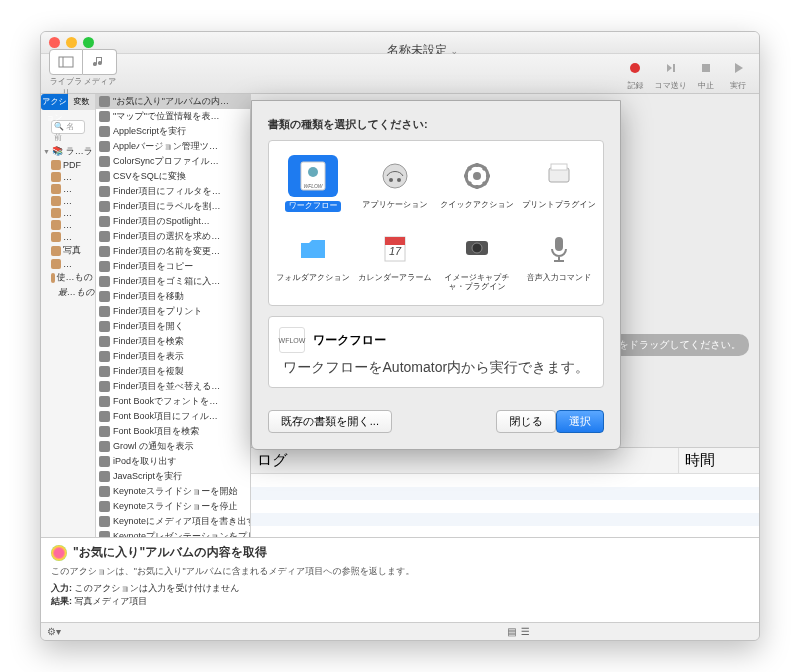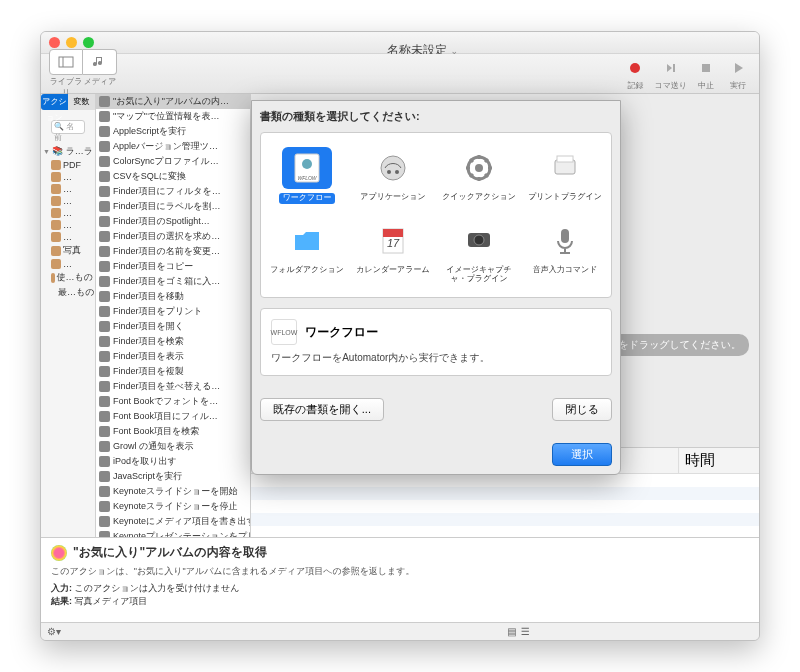--- a/index.html
+++ b/index.html
@@ -50,38 +50,38 @@
 .log-head .c1 { flex: 1; border-right: 1px solid #ddd; }
 .log-head .c2 { width: 80px; }
 .log-rows { flex: 1; }
 .log-rows div { height: 13px; }
 .log-rows div:nth-child(even) { background: #f2f6fb; }
 .footer { height: 18px; border-top: 1px solid #ccc; background: #f0f0f0; display: flex; align-items: center; padding: 0 6px; font-size: 10px; color: #666; }
 .footer .gear { margin-right: auto; }
 .footer .viewbtns { margin: 0 auto; display: flex; gap: 4px; }
 
 
-.modal { position: absolute; top: 68px; left: 210px; width: 370px; background: #ececec; border: 1px solid #aaa; border-radius: 0 0 6px 6px; box-shadow: 0 8px 30px rgba(0,0,0,0.35); padding: 8px; }
+.modal { position: absolute; top: 68px; left: 210px; width: 370px; background: #ececec; border: 1px solid #aaa; border-radius: 0 0 6px 6px; box-shadow: 0 8px 30px rgba(0,0,0,0.35); padding: 16px; }
 .modal-title { font-size: 11px; font-weight: bold; margin-bottom: 8px; color: #333; }
 .type-grid { background: #fff; border: 1px solid #ccc; border-radius: 4px; padding: 10px 4px; display: grid; grid-template-columns: repeat(4,1fr); gap: 8px 2px; }
 .type-item { display: flex; flex-direction: column; align-items: center; gap: 4px; padding: 4px 2px; cursor: default; }
 .type-item.selected .type-icon-wrap { background: #1e7bf0; border-radius: 6px; }
 .type-icon-wrap { width: 50px; height: 42px; display: flex; align-items: center; justify-content: center; font-style: italic; }
 .type-icon { width: 36px; height: 36px; }
 .type-label { font-size: 8px; text-align: center; color: #333; line-height: 1.1; }
 .type-item.selected .type-label { background: #1e7bf0; color: #fff; padding: 1px 4px; border-radius: 3px; }
 .desc-box { background: #fff; border: 1px solid #ccc; border-radius: 4px; padding: 10px; margin-top: 10px; min-height: 60px; }
 .desc-head { display: flex; align-items: center; gap: 8px; margin-bottom: 6px; }
 .desc-head-icon { width: 26px; height: 26px; border: 1px solid #ddd; border-radius: 3px; display: flex; align-items: center; justify-content: center; font-size: 7px; color: #666; background: #fff; }
 .desc-head-title { font-size: 12px; font-weight: bold; }
-.desc-text { font-size: 10px; color: #444; }
+.desc-text { font-size: 14px; color: #444; text-align: center; }
 .modal-footer { display: flex; margin-top: 22px; align-items: flex-start; }
 .btn { font-size: 11px; padding: 3px 12px; border: 1px solid #bbb; border-radius: 4px; background: linear-gradient(#fff,#f0f0f0); }
 .btn.primary { background: linear-gradient(#5aa7ff,#1e7bf0); color: #fff; border-color: #1565c0; }
-.modal-footer .right { margin-left: auto; display: flex; gap: 22px; flex-direction: column; }
+.modal-footer .right { margin-left: auto; display: flex; gap: 0; }
 </style>
 </head>
 <body>
 
 <div class="window">
   <div class="titlebar">
     <div class="traffic">
       <div class="dot red"></div>
       <div class="dot yellow"></div>
       <div class="dot green"></div>
@@ -158,21 +158,21 @@
           <div class="lib-item" style="padding-left: 10px;"><span style="width:10px;height:10px;background:#c96;display:inline-block;border-radius:2px"></span> PDF</div>
           <div class="lib-item" style="padding-left: 10px;"><span style="width:10px;height:10px;background:#c96;display:inline-block;border-radius:2px"></span> …</div>
           <div class="lib-item" style="padding-left: 10px;"><span style="width:10px;height:10px;background:#c96;display:inline-block;border-radius:2px"></span> …</div>
           <div class="lib-item" style="padding-left: 10px;"><span style="width:10px;height:10px;background:#c96;display:inline-block;border-radius:2px"></span> …</div>
           <div class="lib-item" style="padding-left: 10px;"><span style="width:10px;height:10px;background:#c96;display:inline-block;border-radius:2px"></span> …</div>
           <div class="lib-item" style="padding-left: 10px;"><span style="width:10px;height:10px;background:#c96;display:inline-block;border-radius:2px"></span> …</div>
           <div class="lib-item" style="padding-left: 10px;"><span style="width:10px;height:10px;background:#c96;display:inline-block;border-radius:2px"></span> …</div>
           <div class="lib-item" style="padding-left: 10px;"><span style="width:10px;height:10px;background:#c96;display:inline-block;border-radius:2px"></span> 写真</div>
           <div class="lib-item" style="padding-left: 10px;"><span style="width:10px;height:10px;background:#c96;display:inline-block;border-radius:2px"></span> …</div>
           <div class="lib-item" style="padding-left: 10px; text-align: right;"><span style="width:10px;height:10px;background:#c96;display:inline-block;border-radius:2px"></span> 使…もの</div>
-          <div class="lib-item" style="padding-left: 15px;"><span style="width:10px;height:10px;background:#c96;display:inline-block;border-radius:2px"></span> 最…もの</div>
+          <div class="lib-item" style="padding-left: 15px; font-style: italic;"><span style="width:10px;height:10px;background:#c96;display:inline-block;border-radius:2px"></span> 最…もの</div>
         </div>
     </div>
 
     <div class="actions-col" id="actions-list">
         <div class="action-item sel">
           <span class="aico"></span>
           <span>"お気に入り"アルバムの内…</span>
         </div>
         <div class="action-item">
           <span class="aico"></span>

